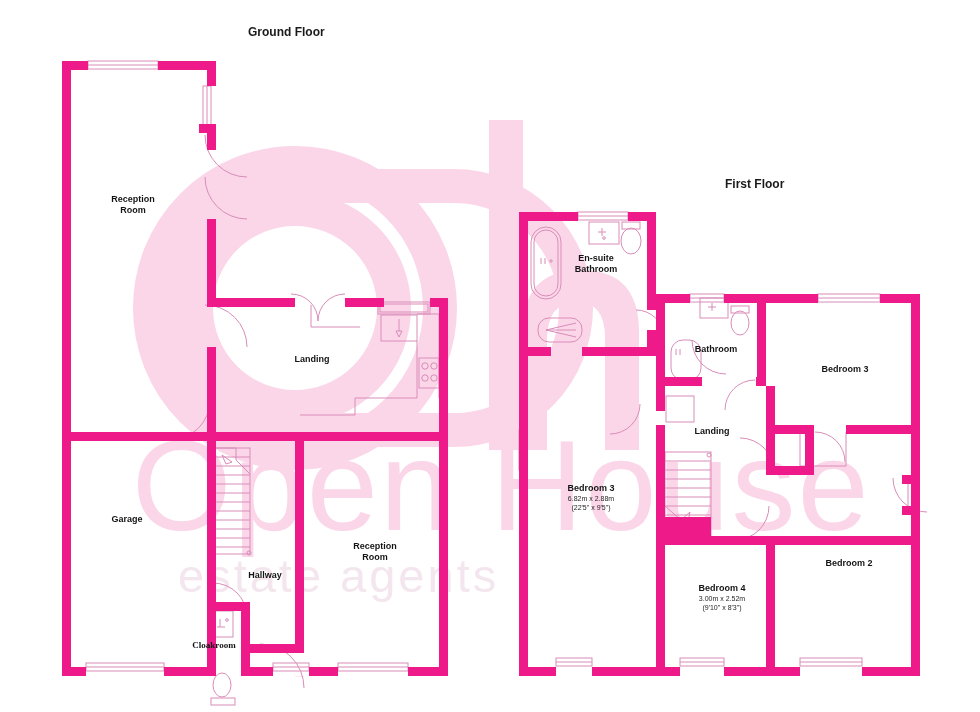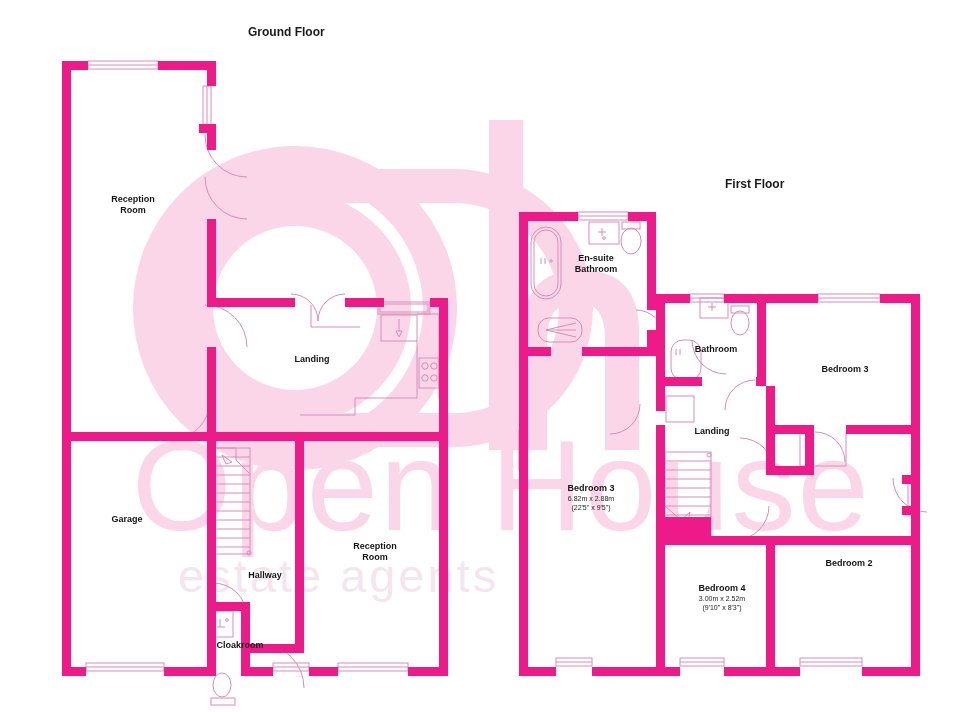--- a/index.html
+++ b/index.html
@@ -335,21 +335,21 @@
 
   <div class="room-label" style="left:127px; top:519px;">Garage</div>
 
   <div class="room-label two-line" style="left:375px; top:552px;">
     <span>Reception</span><br>
     <span>Room</span>
   </div>
 
   <div class="room-label" style="left:247px; top:575px;padding-left:36px;">Hallway</div>
 
-  <div class="room-label" style="left:240px; top:645px;">Cloakroom</div>
+  <div class="room-label" style="left:214px; top:645px;font-family:Liberation Serif, serif;">Cloakroom</div>
 
   <div class="room-label two-line" style="left:596px; top:264px;">
     <span>En-suite</span><br>
     <span>Bathroom</span>
   </div>
 
   <div class="room-label" style="left:716px; top:349px;">Bathroom</div>
 
   <div class="room-label" style="left:845px; top:369px;">Bedroom 3</div>
 

